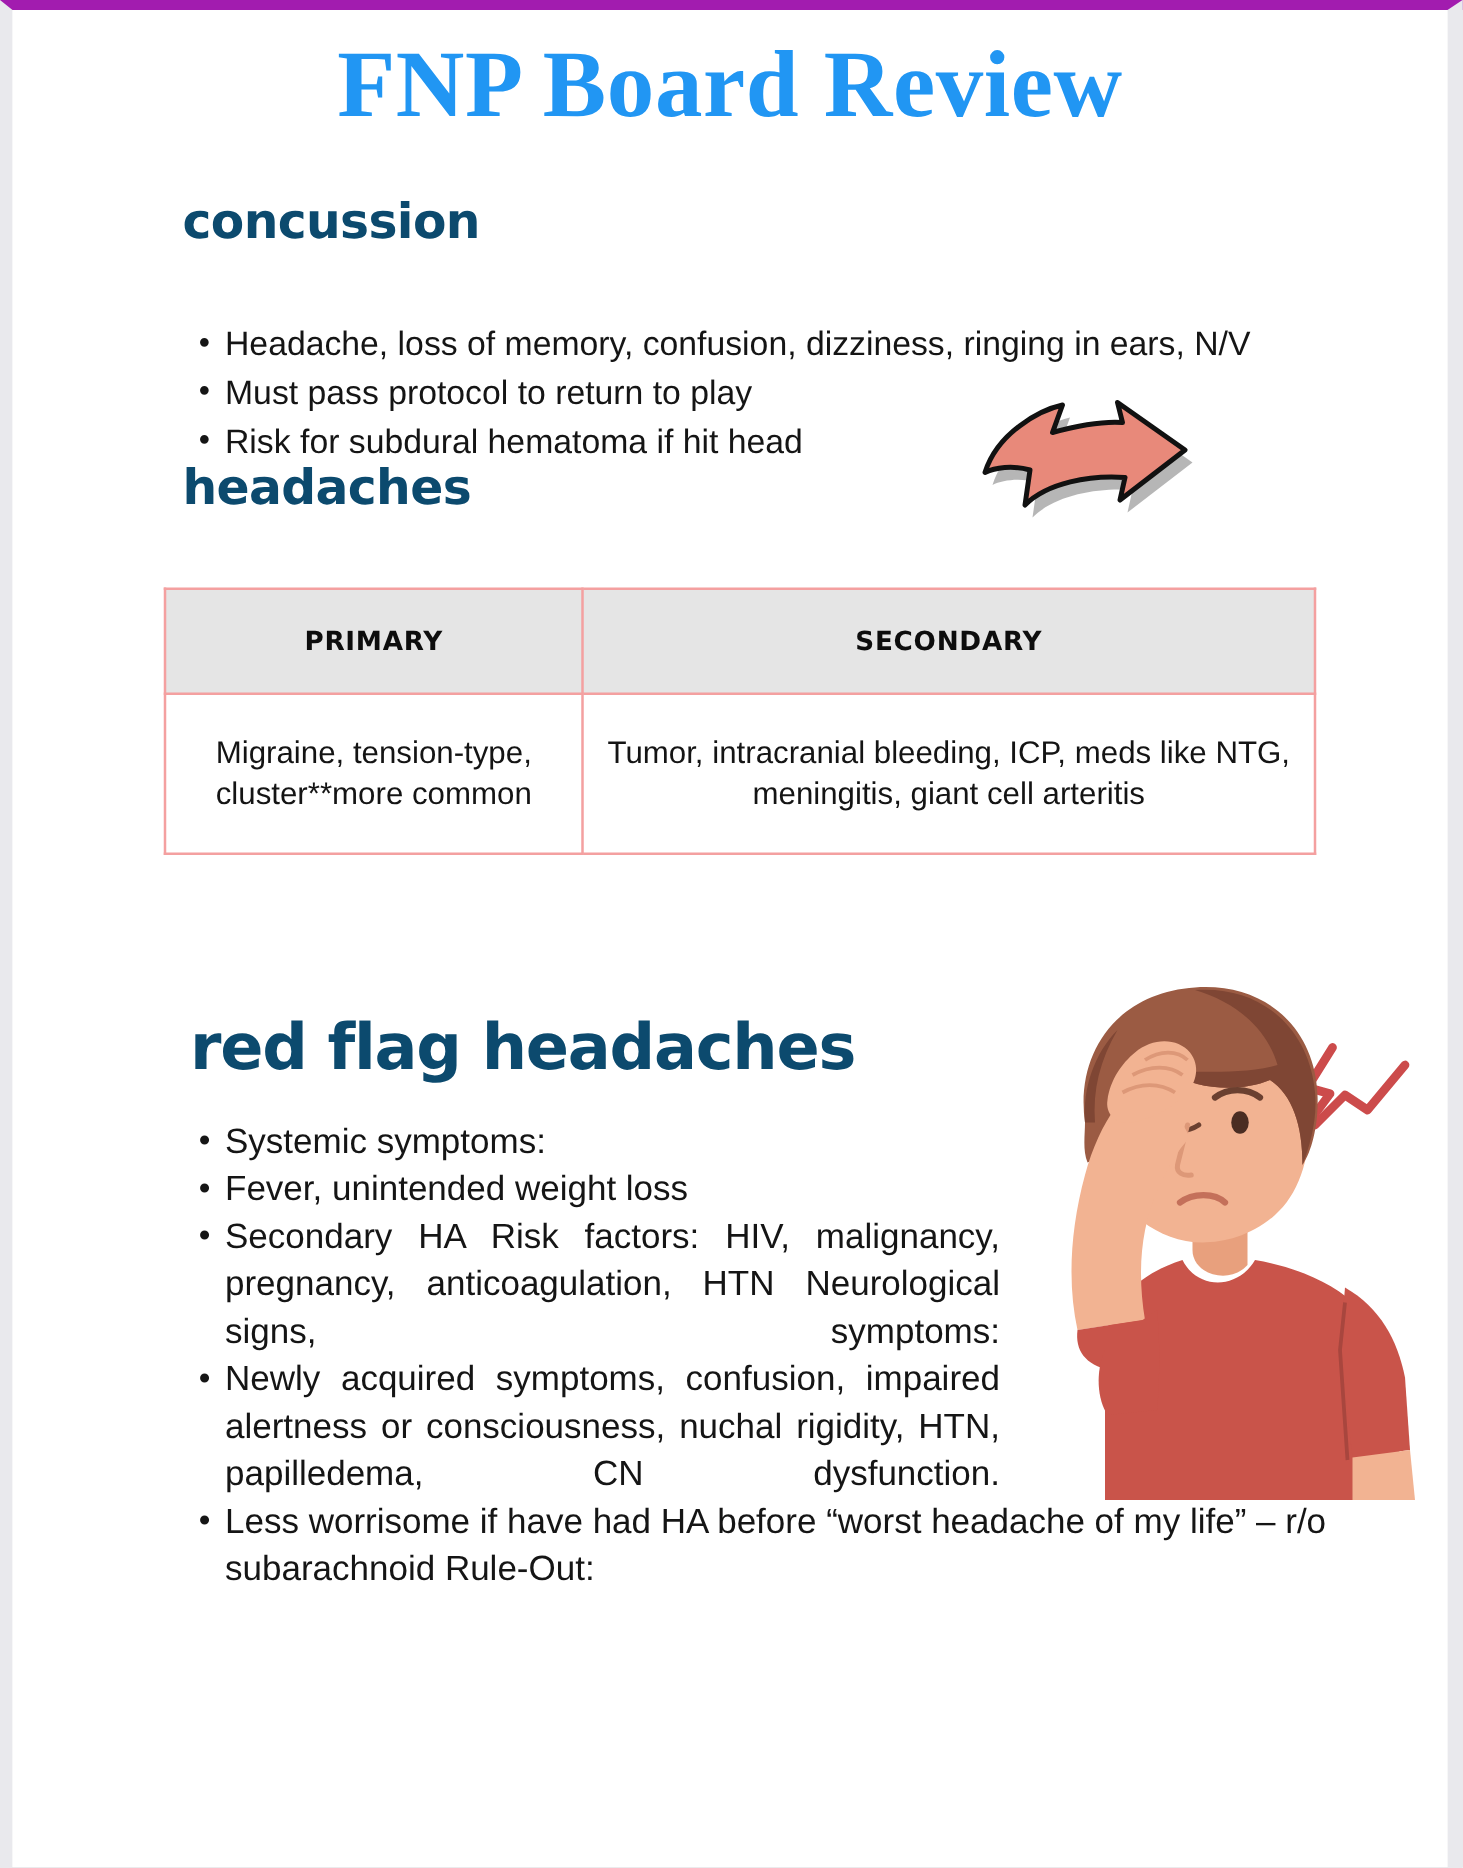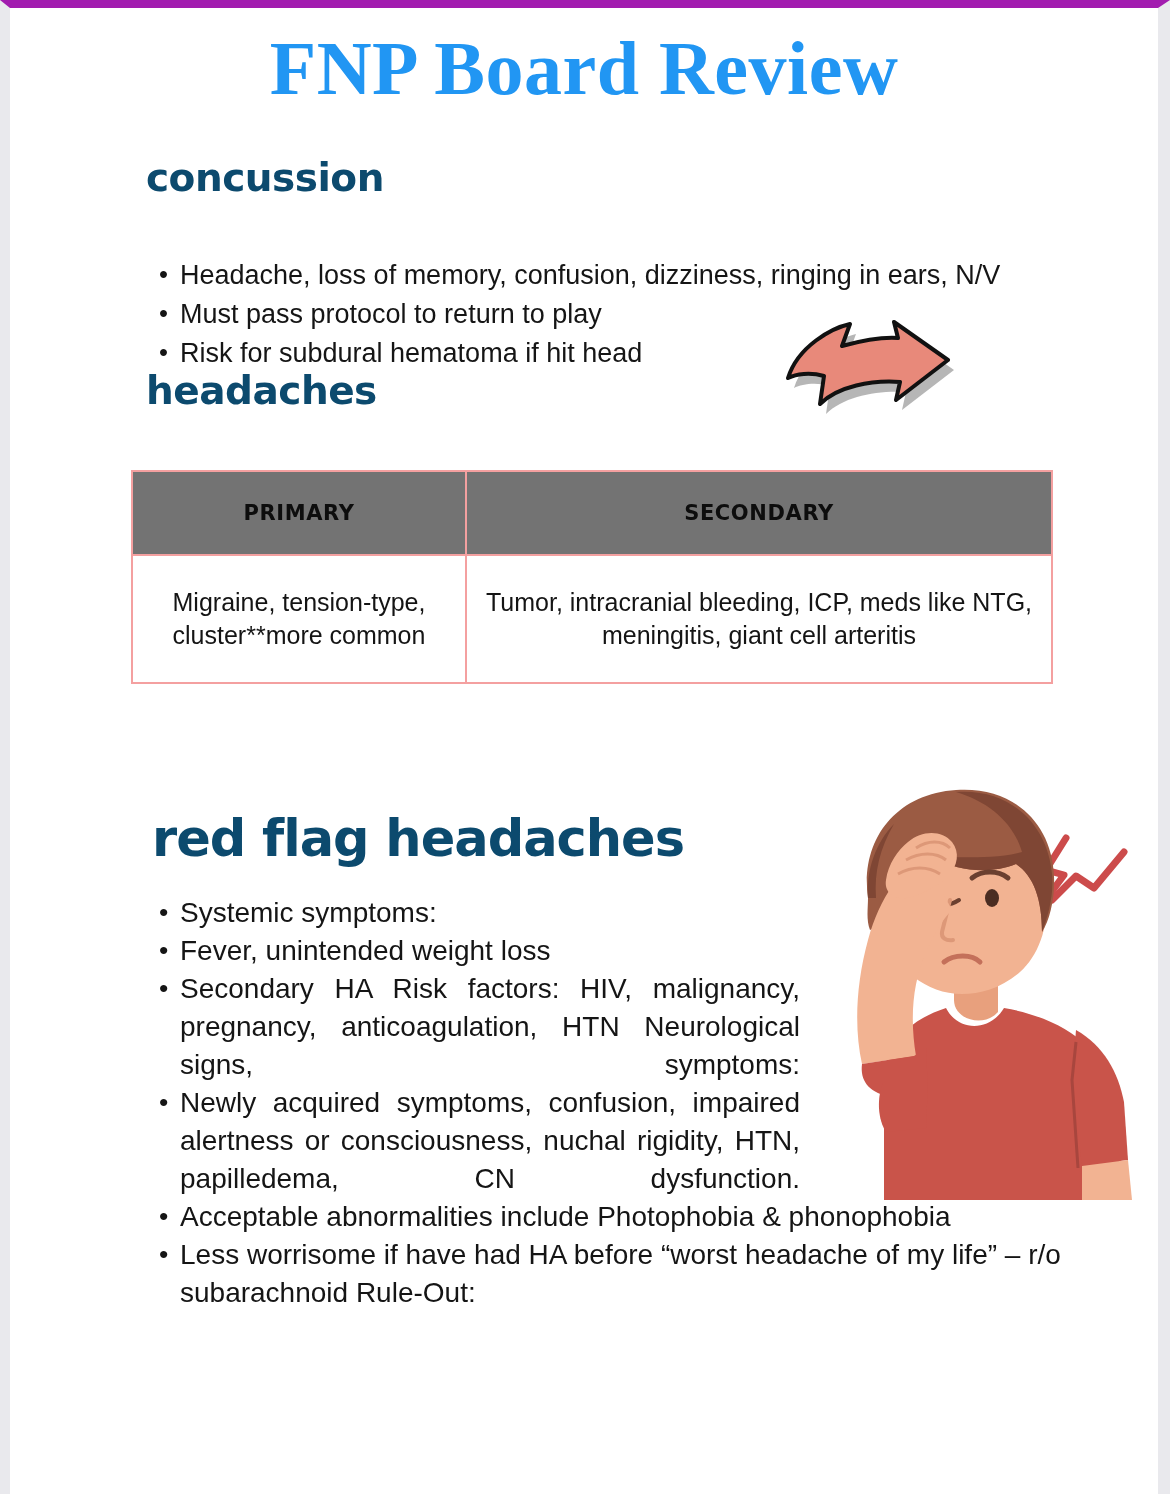--- a/index.html
+++ b/index.html
@@ -110,21 +110,21 @@
     table-layout: fixed;
     font-family: "Liberation Sans", sans-serif;
   }
   .tbl td, .tbl th {
     border: 2px solid #f4a0a0;
     padding: 0;
     vertical-align: middle;
     text-align: center;
   }
   .tbl th {
-    background: #737373;
+    background: #e5e5e5;
     height: 82px;
     font-size: 21px;
     font-weight: bold;
     color: #0d0d0d;
     letter-spacing: 0.6px;
     font-family: "DejaVu Sans", "Liberation Sans", sans-serif;
   }
   .tbl td {
     background: #ffffff;
     font-size: 25px;
@@ -215,23 +215,20 @@
       </li>
       <li style="width:600px;">
         <span>Fever, unintended weight loss</span>
       </li>
       <li class="j-all" style="width:620px;">
         <span>Secondary HA Risk factors: HIV, malignancy, pregnancy, anticoagulation, HTN Neurological signs, symptoms:</span>
       </li>
       <li class="j-all" style="width:620px;">
         <span>Newly acquired symptoms, confusion, impaired alertness or consciousness, nuchal rigidity, HTN, papilledema, CN dysfunction.</span>
       </li>
-      <li style="width:905px;">
-        <span>Acceptable abnormalities include Photophobia &amp; phonophobia</span>
-      </li>
       <li style="width:915px;">
         <span>Less worrisome if have had HA before “worst headache of my life” – r/o subarachnoid Rule-Out:</span>
       </li>
     </ul>
 
     <div class="person-wrap">
       <svg viewBox="0 0 392 420" width="392" height="420" aria-hidden="true">
 
         <g stroke="#cc4b4b" stroke-width="7" stroke-linecap="round" stroke-linejoin="round" fill="none">
           <path d="M290,58 L270,90 L288,95 L268,122"></path>

